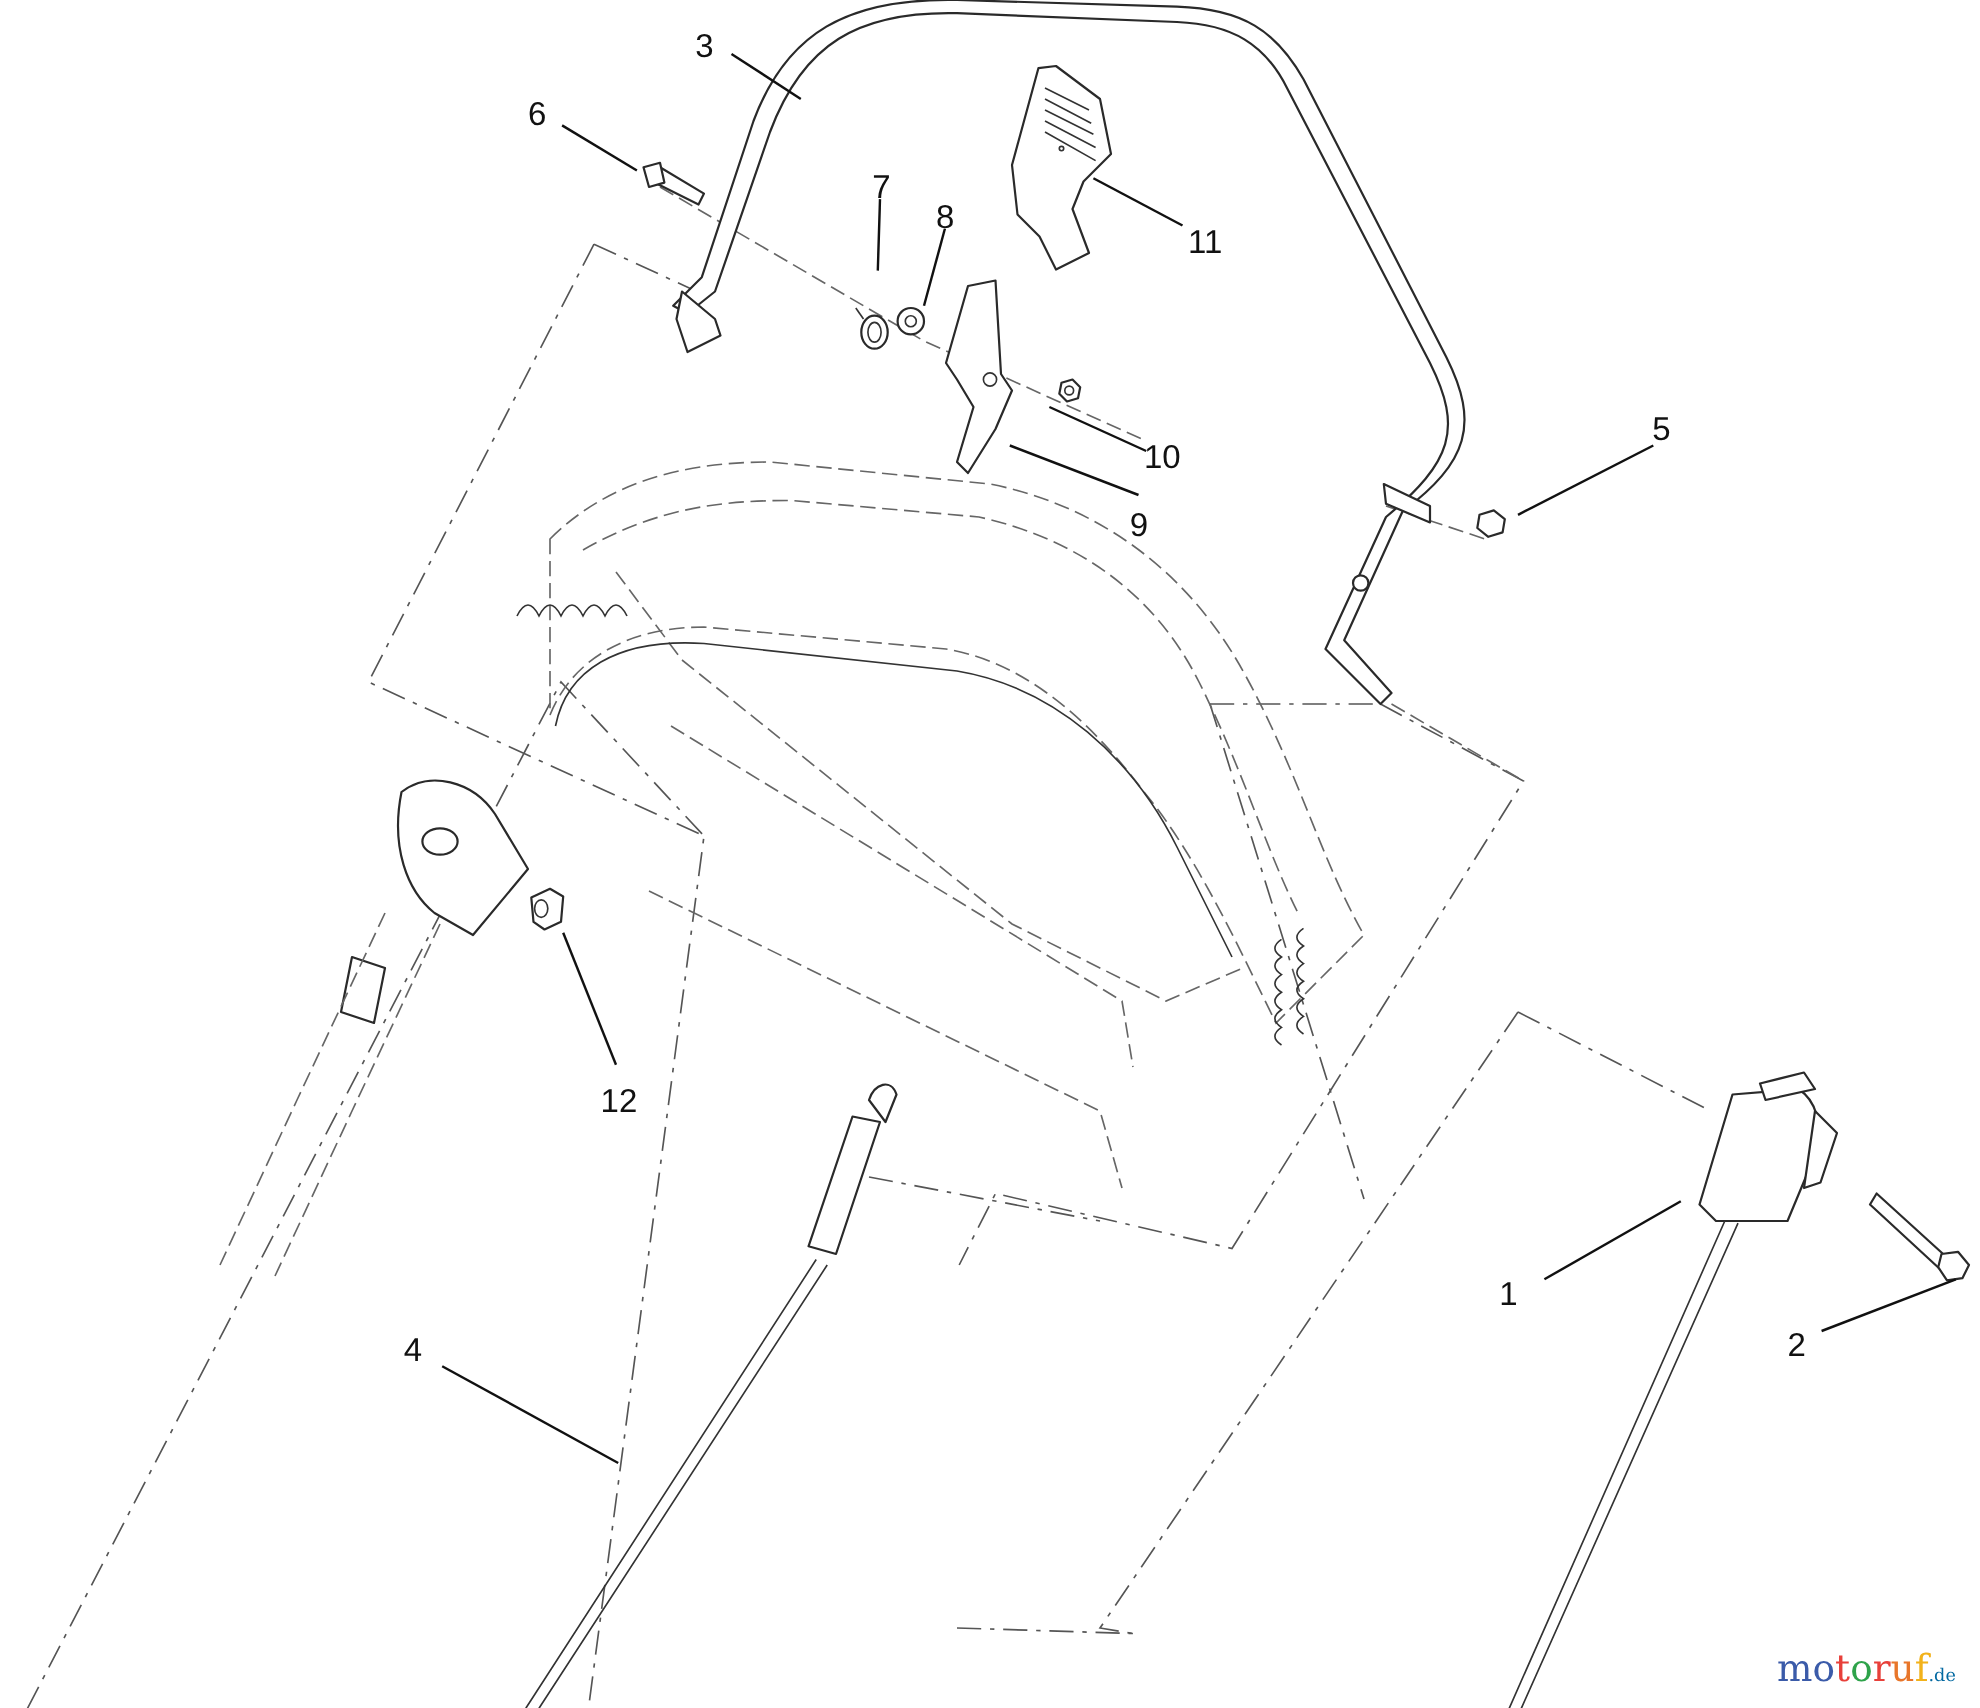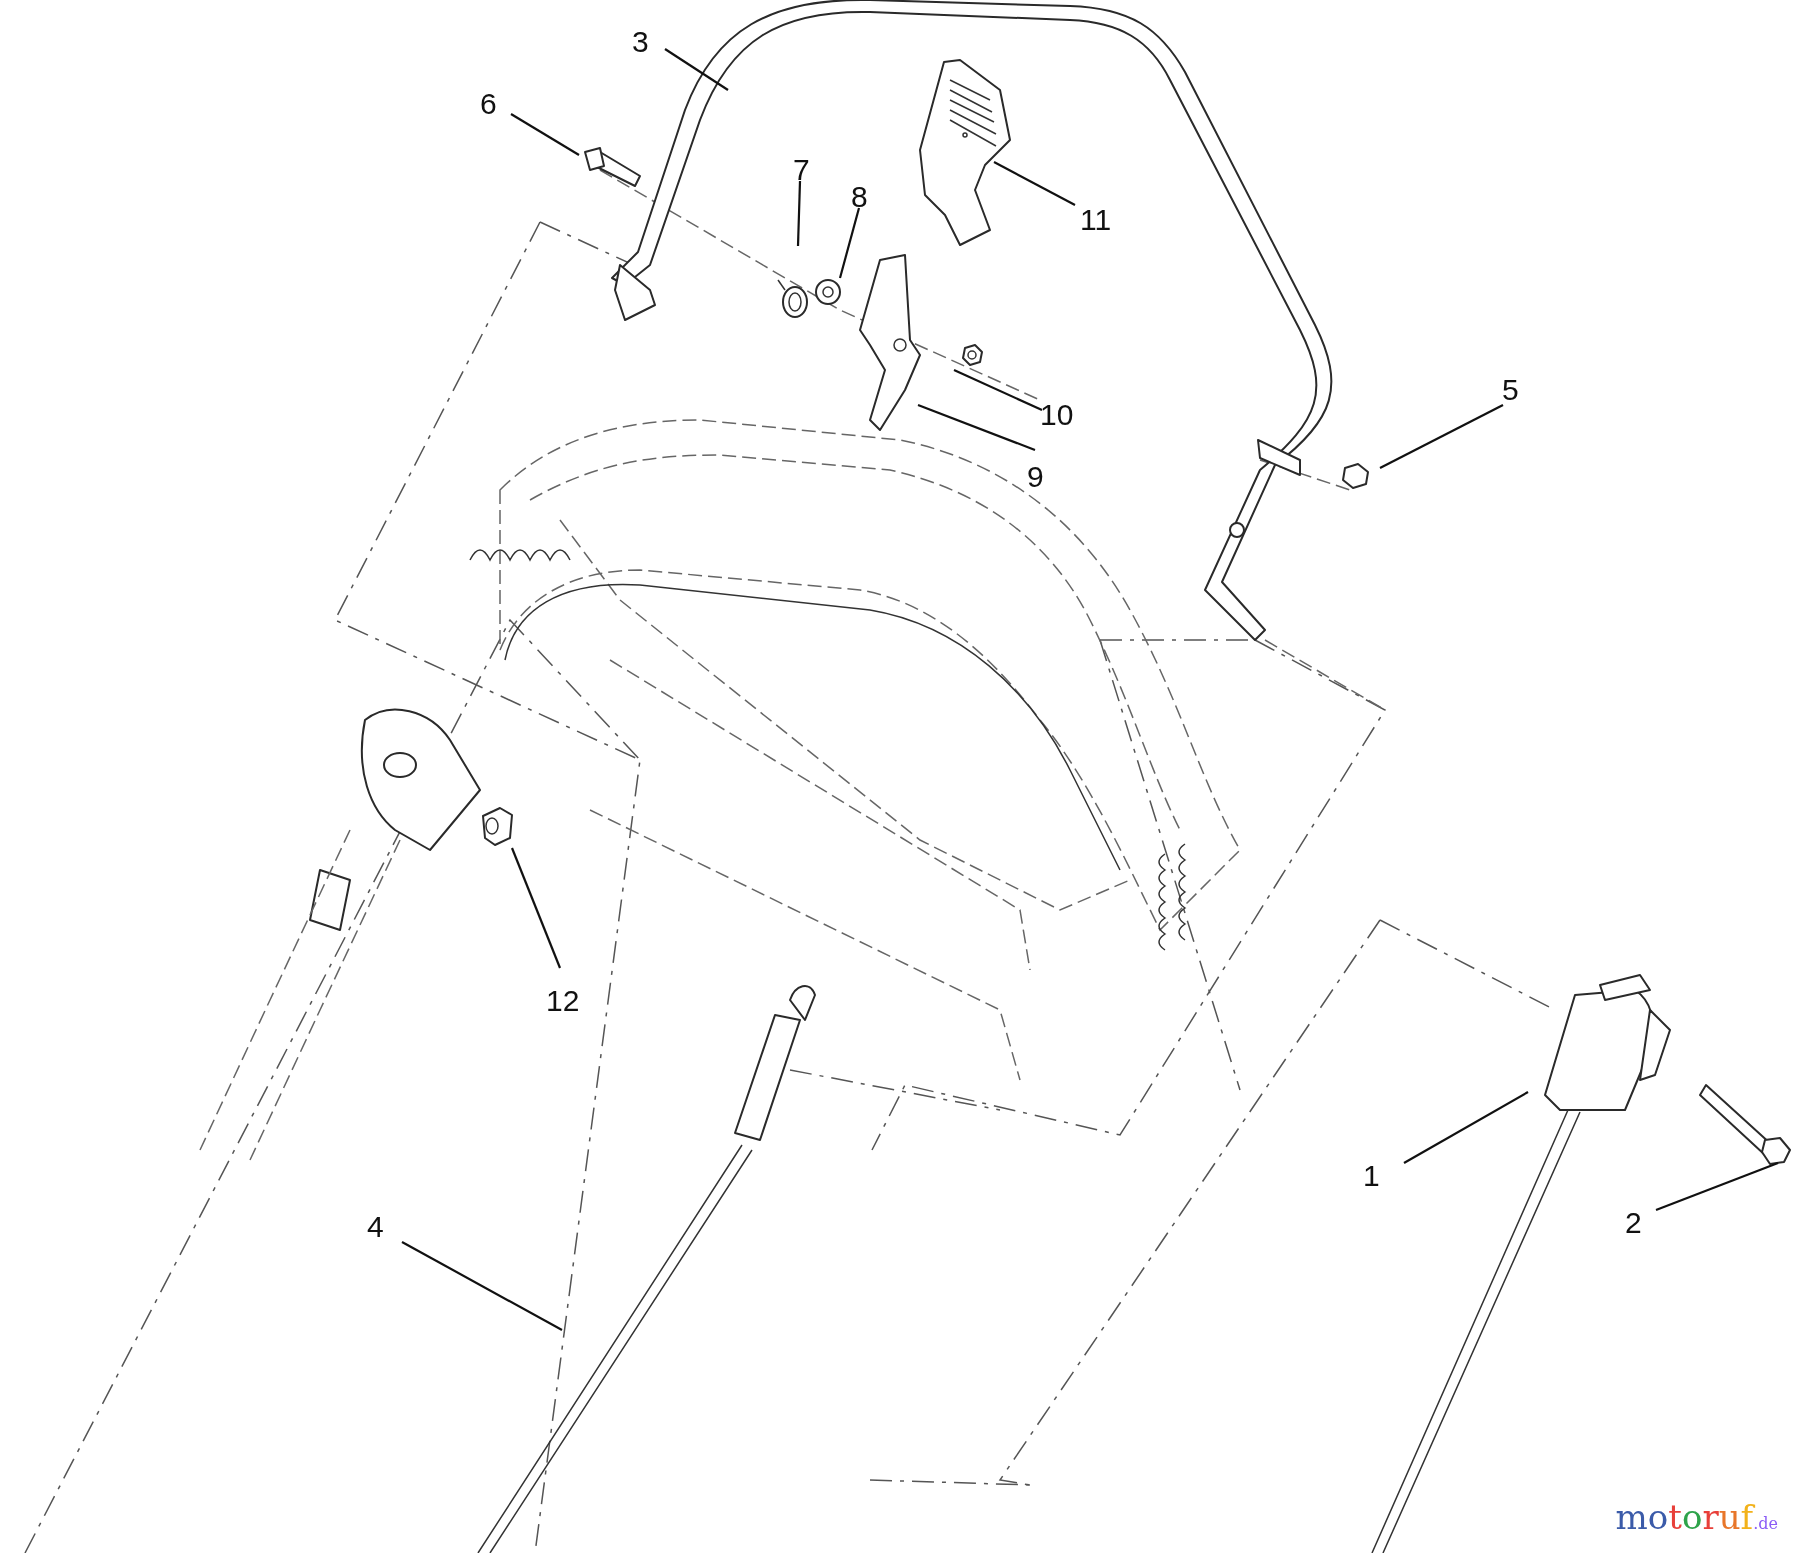--- a/index.html
+++ b/index.html
@@ -5,21 +5,21 @@
   html, body { margin: 0; padding: 0; background: #ffffff; }
   body { width: 1800px; height: 1553px; position: relative; overflow: hidden; font-family: "Liberation Sans", sans-serif; }
   #diagram { position: absolute; left: 0; top: 0; width: 1800px; height: 1553px; }
   .part { fill: #ffffff; stroke: #2a2a2a; stroke-width: 2; stroke-linejoin: round; stroke-linecap: round; }
   .thin { fill: none; stroke: #333; stroke-width: 1.5; }
   .dash { fill: none; stroke: #555; stroke-width: 1.5; stroke-dasharray: 22 8 4 8; }
   .dash2 { fill: none; stroke: #666; stroke-width: 1.5; stroke-dasharray: 14 6; }
   .leader { stroke: #111; stroke-width: 2.2; fill: none; }
   .callout { font-family: "Liberation Sans", sans-serif; font-size: 30px; fill: #111; }
   .watermark { position: absolute; right: 22px; bottom: 16px; font-family: "DejaVu Serif", serif; font-size: 34px; letter-spacing: 0px; }
-  .watermark .suffix { font-size: 16px; color: #8b5cf6; }
+  .watermark .suffix { font-size: 16px; color: #0369a1; }
 </style>
 </head>
 <body>
 
 <svg id="diagram" viewBox="0 0 1800 1553" xmlns="http://www.w3.org/2000/svg">
 
   <g>
     <path class="dash" d="M540 222 L335 620 L640 760 L535 1553"></path>
     <path class="dash" d="M540 222 L640 268"></path>
     <path class="dash" d="M1255 640 L1385 710 L1120 1135 L905 1085 L872 1150"></path>

